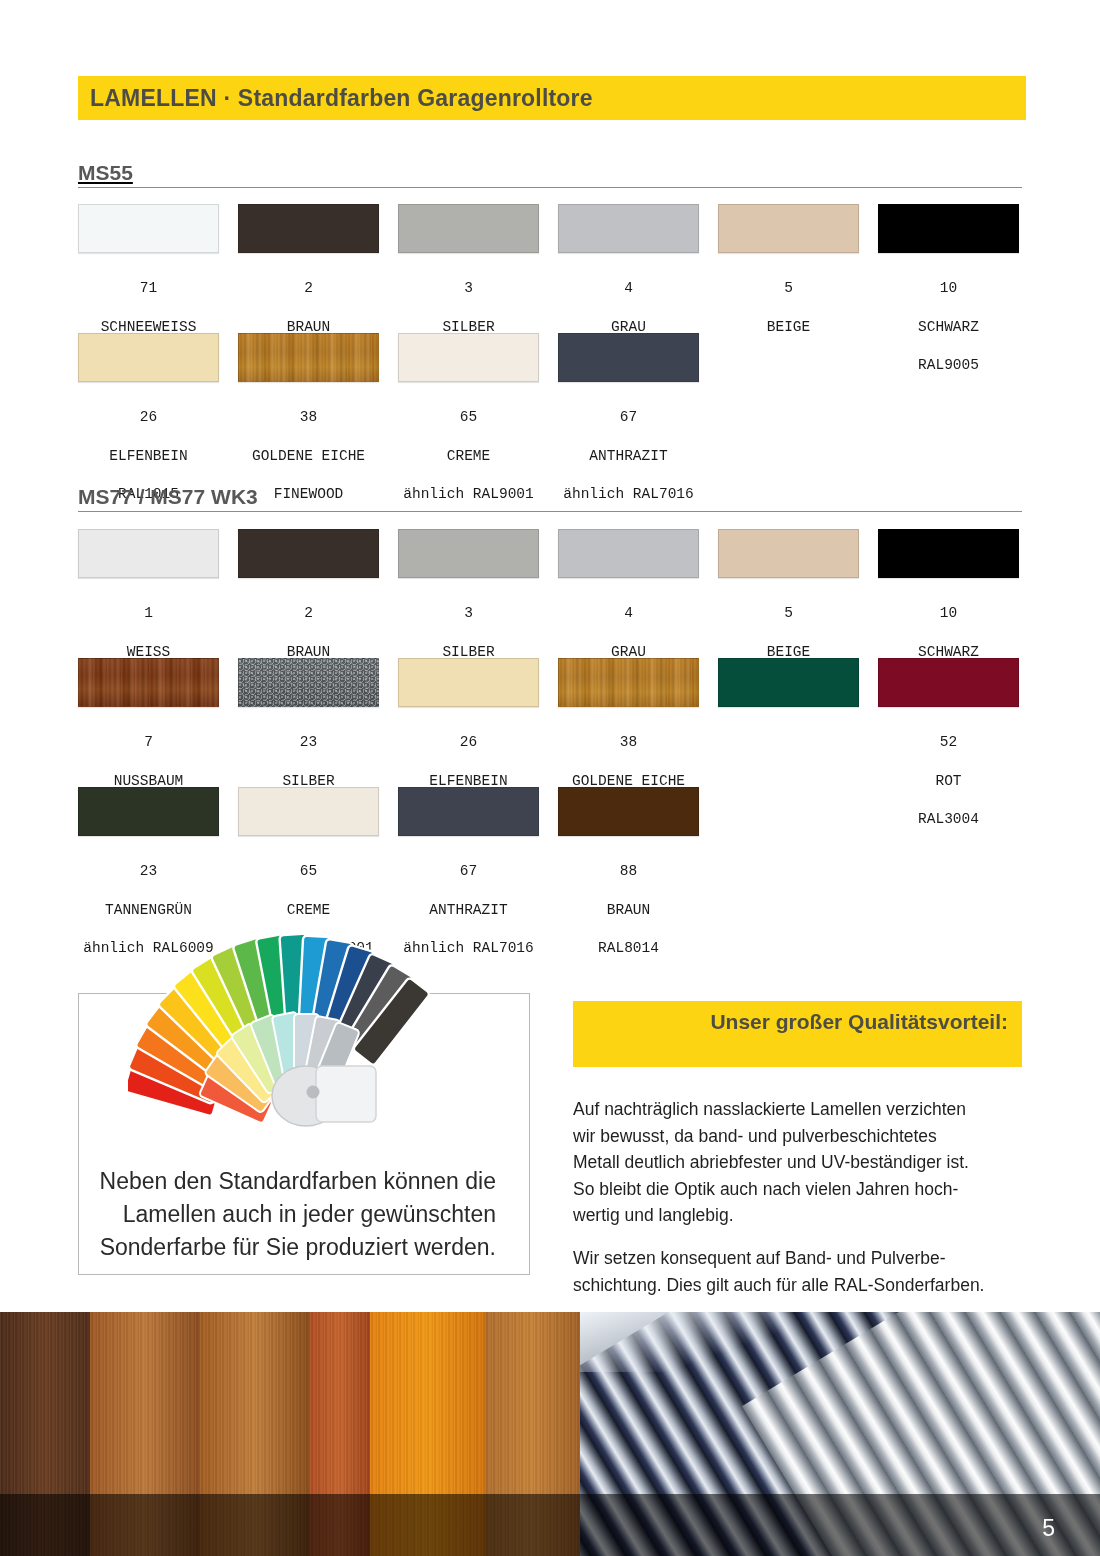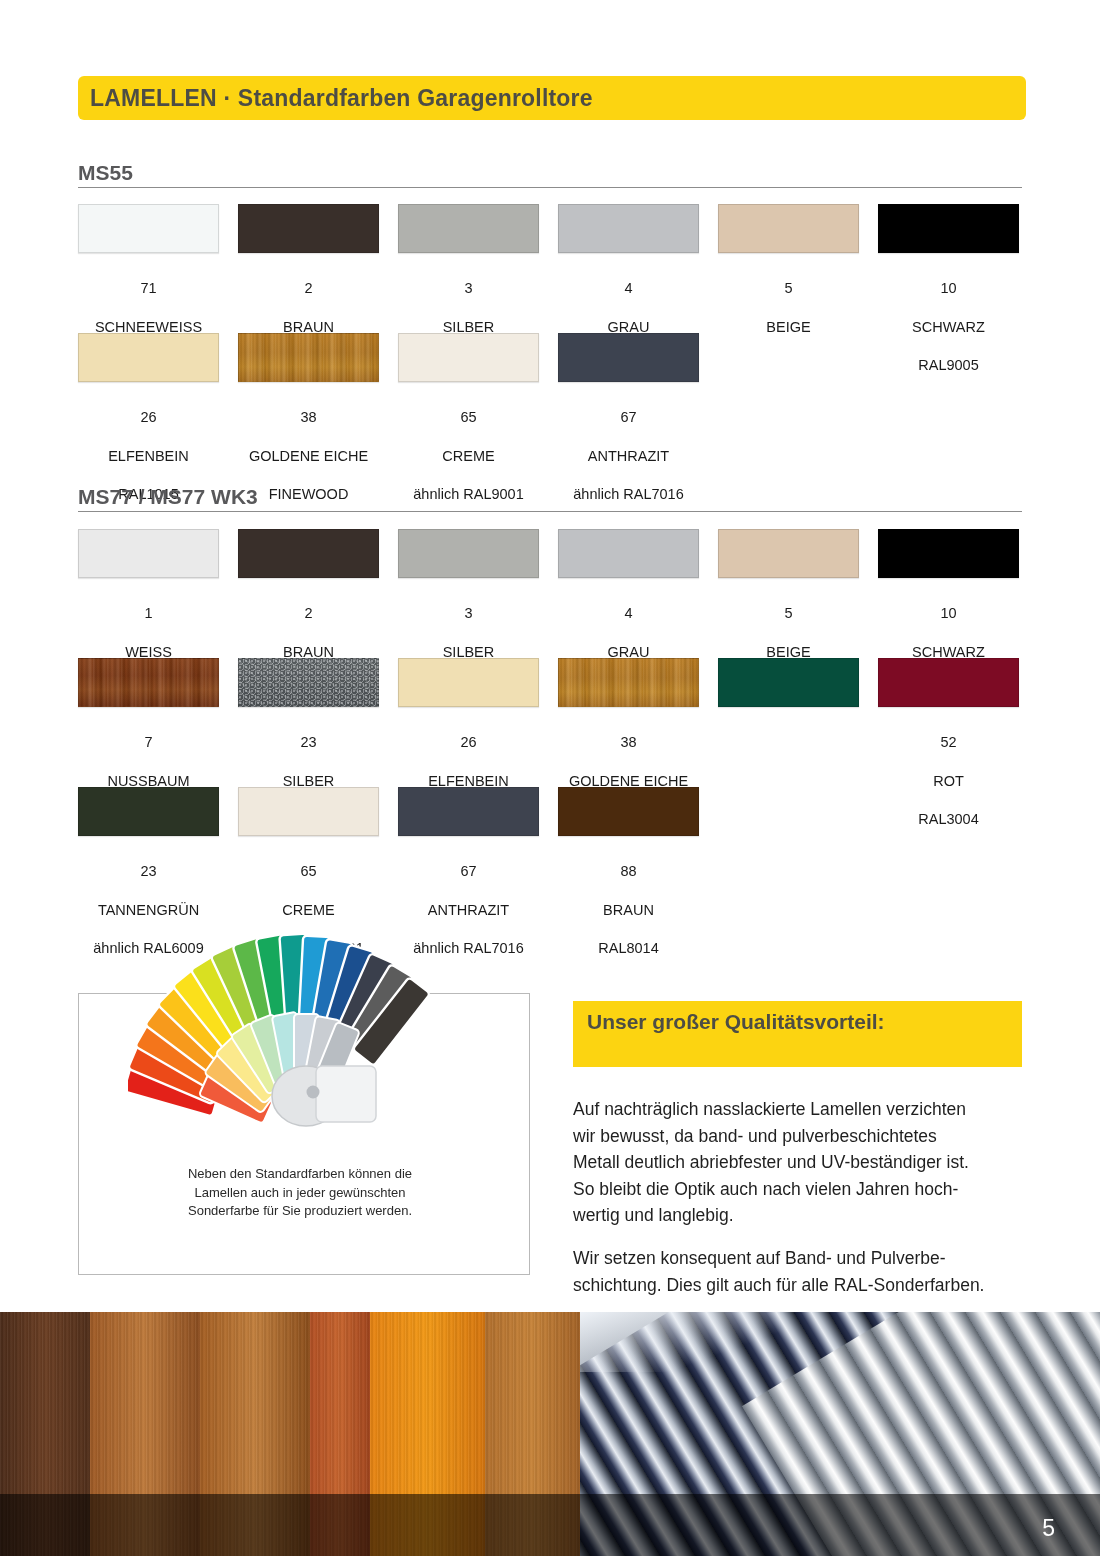--- a/index.html
+++ b/index.html
@@ -14,21 +14,20 @@
   }
 
   
   .header-bar {
     position: absolute;
     left: 78px; top: 76px;
     width: 948px; height: 44px;
     background: #fcd411;
     display: flex; align-items: center;
     padding-left: 12px;
-    border-radius: 6px;
   }
   .header-bar .title {
     font-size: 23px;
     font-weight: bold;
     color: #4d4d45;
     letter-spacing: 0.2px;
     white-space: nowrap;
   }
 
   
@@ -42,21 +41,21 @@
     font-weight: bold;
     color: #58585a;
     line-height: 1.05;
   }
   .section-head .rule {
     margin-top: 3px;
     height: 1px;
     background: #8c8c8c;
     width: 100%;
   }
-  #sec-ms55 { top: 162px; }
+  #sec-ms55 { top: 162px; text-decoration: underline; }
   #sec-ms77 { top: 486px; }
 
   
   .swatch-row {
     position: absolute;
     left: 78px;
     width: 944px;
     display: flex;
     gap: 19px;
   }
@@ -73,20 +72,21 @@
     box-shadow: 0 1px 1px rgba(0,0,0,0.10);
   }
   .swatch-chip.noborder { border: 1px solid rgba(0,0,0,0.05); }
   .swatch-label {
     margin-top: 7px;
     text-align: center;
     font-size: 14.5px;
     color: #1b1b1b;
     line-height: 1.33;
     white-space: pre-line;
+    font-family: Liberation Mono, monospace;
   }
   .swatch-code { }
   .swatch-name { }
   .swatch-ral { }
   .swatch-ral2 { }
 
   
   .tex-wood-gold {
     background:
       repeating-linear-gradient(90deg,
@@ -134,41 +134,42 @@
     background: #ffffff;
   }
   .fan-wrap {
     position: absolute;
     left: 128px; top: 925px;
     width: 360px; height: 230px;
     pointer-events: none;
   }
   .fan-caption {
     position: absolute;
-    left: 94px; top: 1165px;
+    left: 84px; top: 1165px;
     width: 412px;
-    text-align: center;
-    font-size: 13px;
+    text-align: right;
+    font-size: 23px;
     color: #2a2a2a;
     line-height: 1.44;
     white-space: pre-line;
   }
 
   .promo-bar {
     position: absolute;
     left: 573px; top: 1001px;
     width: 449px; height: 66px;
     background: #fcd411;
     padding: 7px 14px 0 14px;
   }
   .promo-bar .line {
     font-size: 21px;
     font-weight: bold;
     color: #4d4d45;
     line-height: 1.32;
+    text-align: right;
   }
   .promo-text {
     position: absolute;
     left: 573px; top: 1096px;
     width: 452px;
     font-size: 17.5px;
     color: #1f1f1f;
     line-height: 1.52;
   }
   .promo-text p { margin: 0 0 16px 0; white-space: pre-line; }

